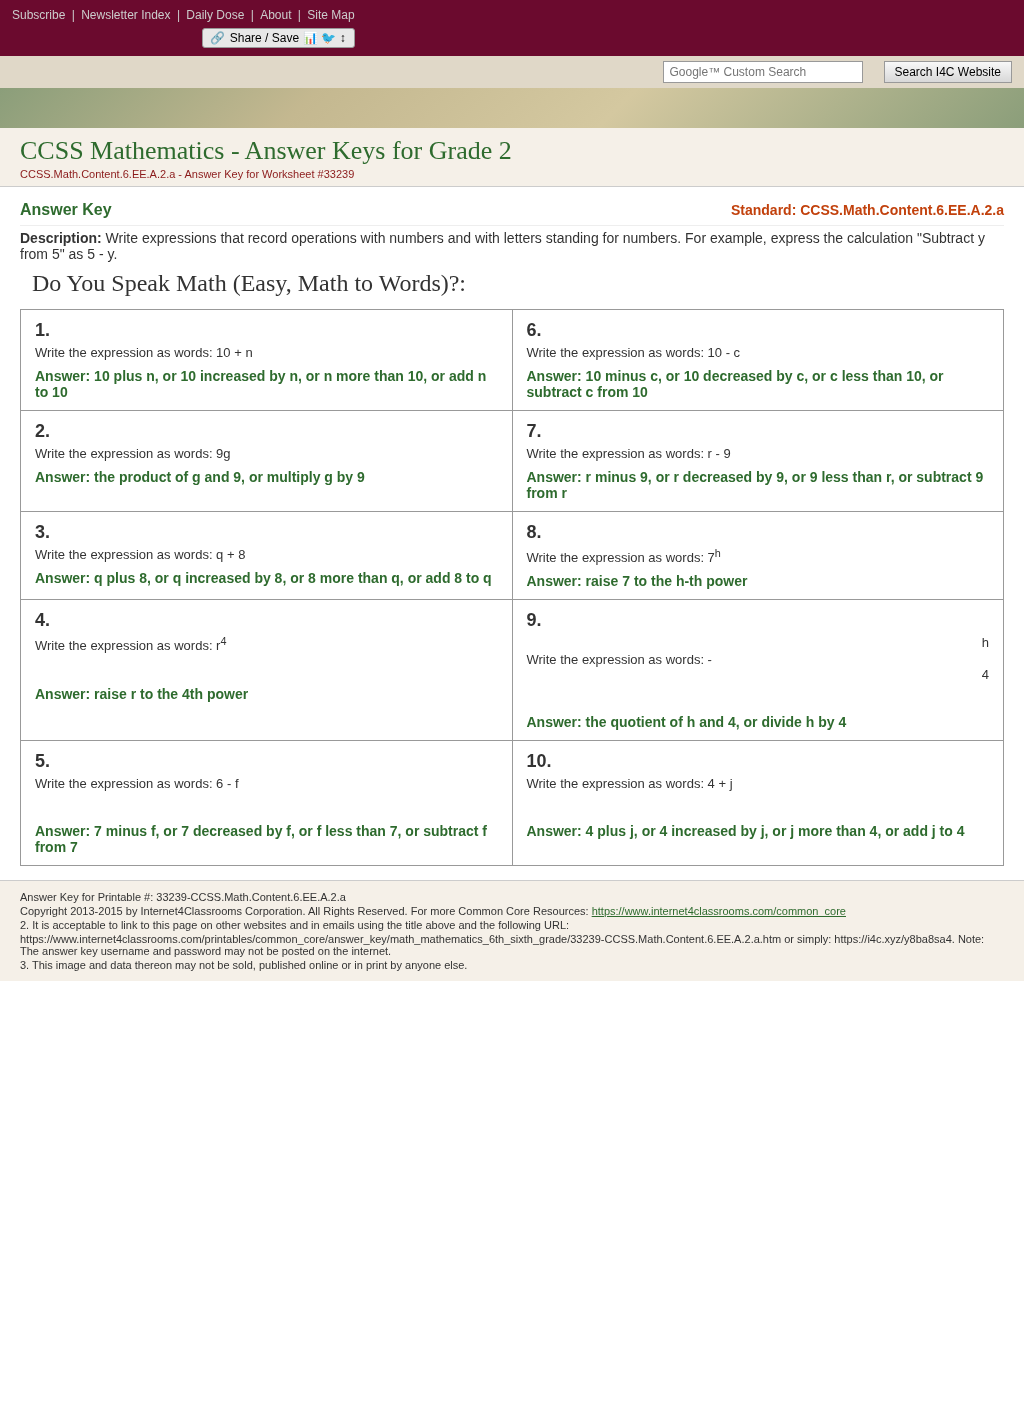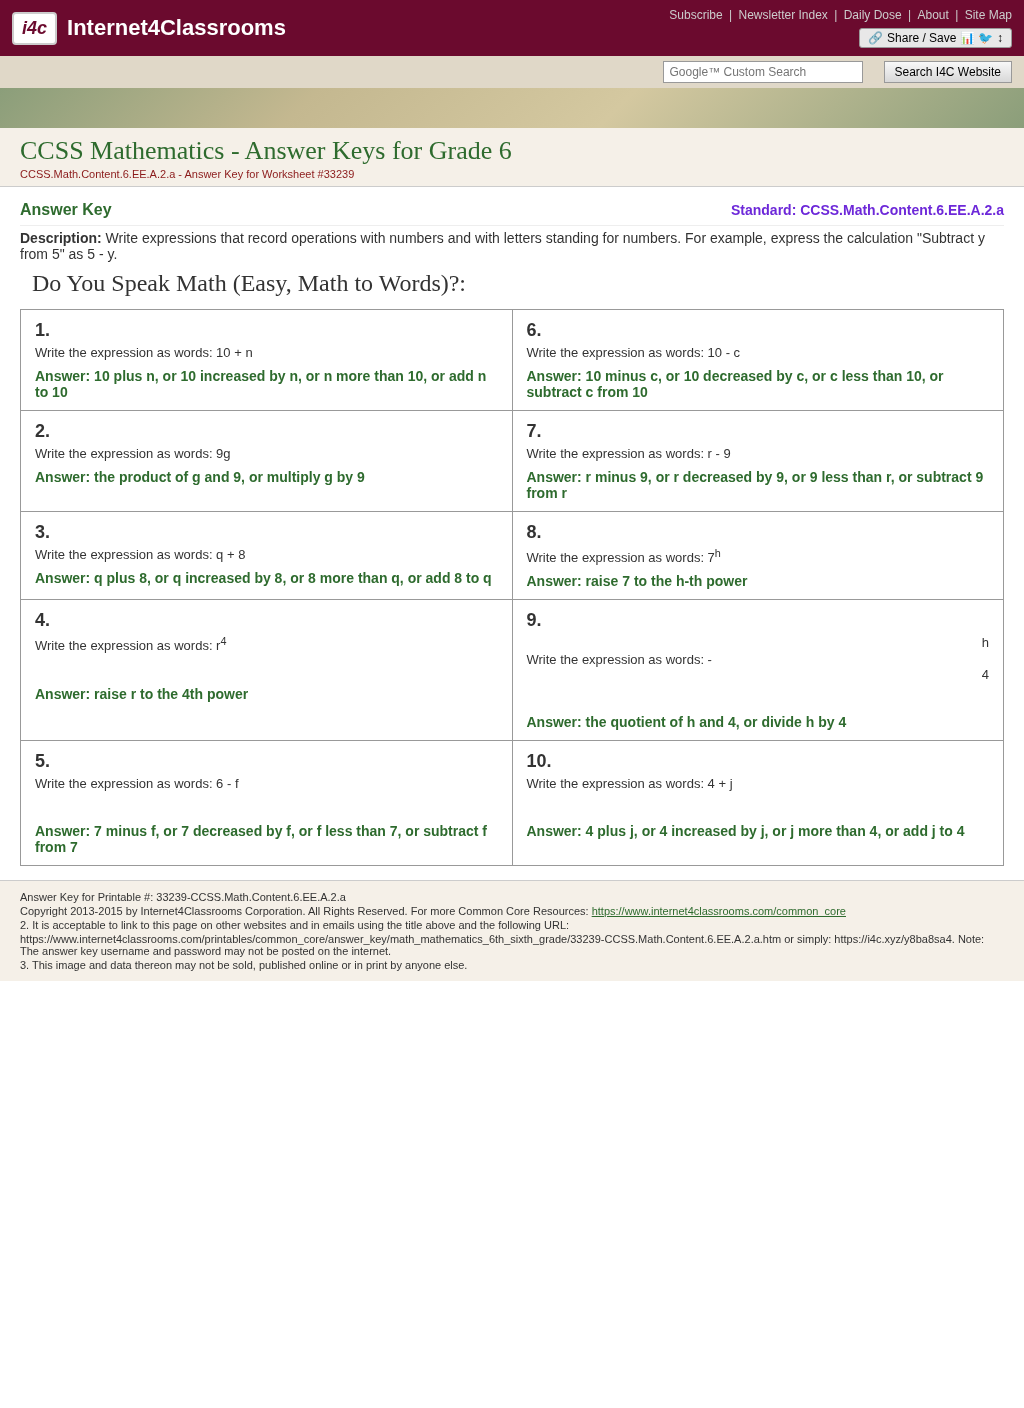--- a/index.html
+++ b/index.html
@@ -124,21 +124,21 @@
       padding: 6px 0;
       border-bottom: 1px solid #eee;
       margin-bottom: 4px;
     }
     .answer-key-label {
       color: #2e6b2e;
       font-size: 16px;
       font-weight: bold;
     }
     .standard-label {
-      color: #6d28d9;
+      color: #c2410c;
       font-size: 14px;
       font-weight: bold;
     }
 
     .description {
       font-size: 14px;
       color: #333;
       margin: 4px 0 8px 0;
     }
     .description strong {
@@ -195,24 +195,20 @@
       color: #2e6b2e;
     }
     .footer p {
       margin: 2px 0;
     }
   </style>
 </head>
 <body>
 
 <div class="header">
-  <div class="logo-area">
-    <div class="logo-box">i4c</div>
-    <div class="logo-text">Internet4Classrooms</div>
-  </div>
   <div class="header-nav">
     <div class="nav-links">
       <a href="#">Subscribe</a><span> | </span>
       <a href="#">Newsletter Index</a><span> | </span>
       <a href="#">Daily Dose</a><span> | </span>
       <a href="#">About</a><span> | </span>
       <a href="#">Site Map</a>
     </div>
     <div class="share-btn">
       <span>🔗</span>
@@ -223,21 +219,21 @@
 </div>
 
 <div class="search-bar">
   <input class="search-input" type="text" placeholder="Google™ Custom Search" style="">
   <button class="search-btn">Search I4C Website</button>
 </div>
 
 <div class="hero"></div>
 
 <div class="page-title-bar">
-  <div class="page-title">CCSS Mathematics - Answer Keys for Grade 6</div>
+  <div class="page-title">CCSS Mathematics - Answer Keys for Grade 2</div>
   <div class="breadcrumb">CCSS.Math.Content.6.EE.A.2.a - Answer Key for Worksheet #33239</div>
 </div>
 
 <div class="content">
 
   <div class="answer-key-header">
     <div class="answer-key-label">Answer Key</div>
     <div class="standard-label">Standard: CCSS.Math.Content.6.EE.A.2.a</div>
   </div>
 

